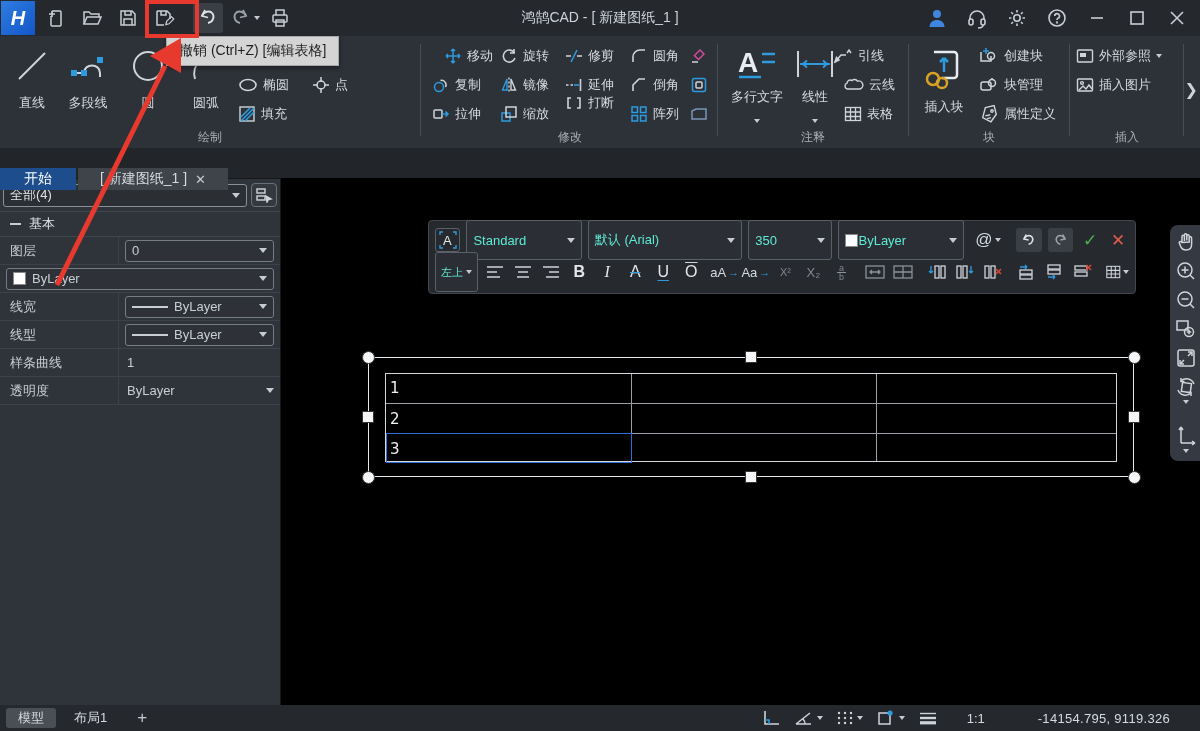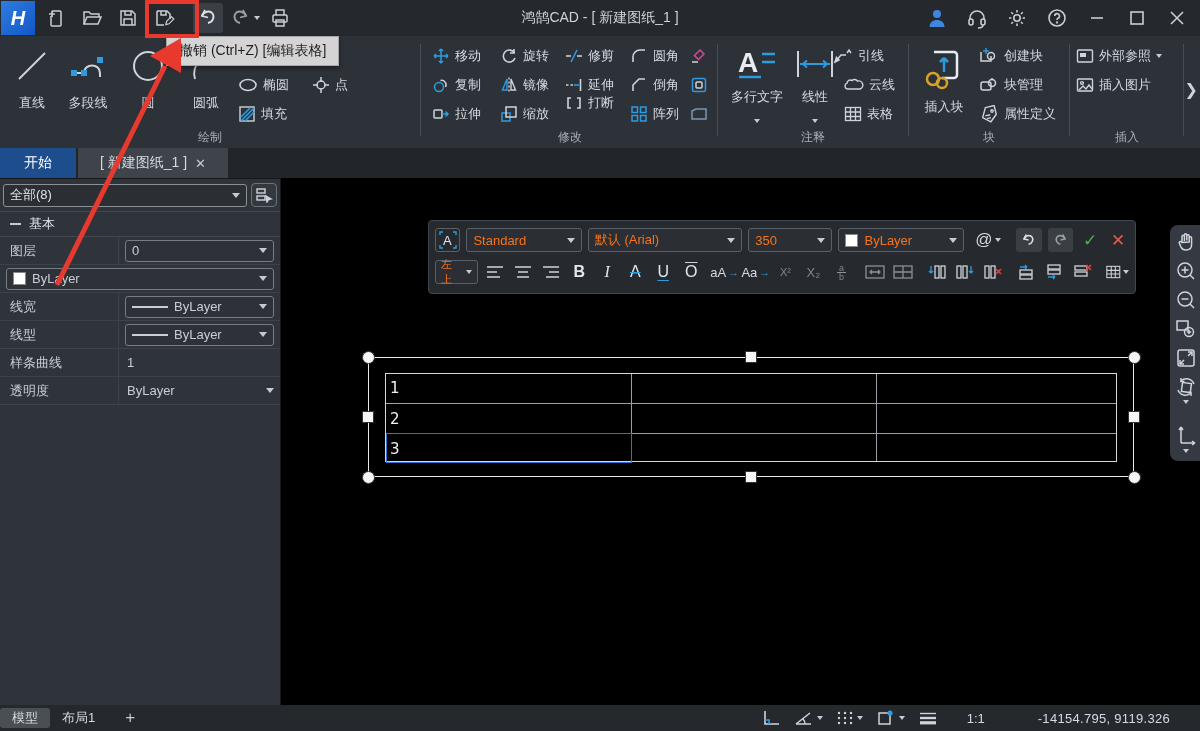--- a/index.html
+++ b/index.html
@@ -28,21 +28,21 @@
   .rsep { position:absolute; top:8px; height:92px; width:1px; background:#474d55; }
   .panel-label { position:absolute; bottom:2px; left:0; right:0; text-align:center; font-size:12px; color:#a9afb6; }
   .big-item { position:absolute; width:56px; text-align:center; }
   .big-item .bicon { height:52px; display:flex; align-items:center; justify-content:center; }
   .big-item .blabel { font-size:13px; color:#d5dae0; margin-top:2px; }
   .sm-item { position:absolute; display:flex; align-items:center; gap:5px; height:22px; font-size:13px; color:#d5dae0; }
   .ribbon-expand { position:absolute; right:2px; top:44px; color:#cfd4da; font-size:16px; }
 
   
   .tabbar { position:absolute; top:148px; left:0; width:1200px; height:30px; background:#222529; display:flex; z-index:4; }
-  .tab { height:30px; display:flex; align-items:center; justify-content:center; gap:8px; font-size:14px; }
+  .tab { height:22px; display:flex; align-items:center; justify-content:center; gap:8px; font-size:14px;margin-top:20px; }
   .tab.start { width:76px; background:#1d4d8c; color:#fff; }
   .tab.doc { width:150px; background:#3f444b; color:#d5dae0; }
   .tab .x { font-size:13px; color:#c6cbd1; }
 
   
   .props { position:absolute; top:178px; left:0; width:281px; bottom:26px; background:#2f343b; border-right:1px solid #16181b; border-top:1px solid #16181b; z-index:3; }
   .props-top { display:flex; align-items:center; gap:4px; padding:4px 3px; }
   .filter-box { flex:1; height:23px; background:#2b2f34; border:1px solid #8a9097; border-radius:3px; display:flex; align-items:center; padding:0 6px; color:#dfe3e8; }
   .filter-box .dd { margin-left:auto; }
   .qs-btn { width:26px; height:24px; border:1px solid #6b7178; border-radius:4px; display:flex; align-items:center; justify-content:center; background:#34393f; }
@@ -58,21 +58,21 @@
   .val-plain { flex:1; display:flex; align-items:center; color:#c9ced4; padding-left:2px; }
   .val-plain .dd { margin-left:auto; }
 
   
   .canvas { position:absolute; left:281px; top:178px; width:919px; bottom:26px; background:#000; overflow:hidden; z-index:2; }
 
   
   .ttb { position:absolute; left:147px; top:42px; width:708px; height:74px; background:#26292e; border:1px solid #42474e; border-radius:4px; padding:5px 6px; }
   .ttb-row { display:flex; align-items:center; gap:6px; height:28px; }
   .ttb-row + .ttb-row { margin-top:4px; }
-  .combo { height:24px; background:#2b2f35; border:1px solid #5a6068; border-radius:3px; display:flex; align-items:center; gap:6px; padding:0 6px; color:#f97316; font-size:13px; }
+  .combo { height:40px; background:#2b2f35; border:1px solid #5a6068; border-radius:3px; display:flex; align-items:center; padding:0 6px; color:#5eead4; font-size:13px; }
   .combo .dd { margin-left:auto; }
   .ttb-ic { height:24px; min-width:22px; display:flex; align-items:center; justify-content:center; color:#d5dae0; font-size:15px; gap:2px; }
   .ttb-ic.boxed { background:#3a3f46; border-radius:3px; width:26px; }
   .fmt { font-size:16px; color:#e3e7ec; width:20px; text-align:center; }
   .muted { color:#82888f; }
   .check { color:#4caf50; font-size:17px; font-weight:bold; }
   .cross { color:#e05a4e; font-size:17px; font-weight:bold; }
 
   
   .sel-rect { position:absolute; left:87px; top:179px; width:766px; height:120px; border:1px solid #e8ebee; }
@@ -83,21 +83,21 @@
   .cad-col { position:absolute; top:0; bottom:0; width:1px; background:#9aa0a6; }
   .cad-cell-num { position:absolute; left:4px; color:#eef1f3; font-size:15px; font-family:"DejaVu Sans",sans-serif; }
   .active-cell { position:absolute; left:0; top:59px; width:246px; height:30px; border:1px solid #2f6fd6; }
 
   
   .navbar { position:absolute; right:-8px; top:47px; width:38px; background:#343942; border-radius:8px; padding:6px 0 8px 0; display:flex; flex-direction:column; align-items:flex-start; gap:7px; }
   .nav-ic { width:24px; margin-left:4px; display:flex; flex-direction:column; align-items:center; gap:2px; }
 
   
   .statusbar { position:absolute; bottom:0; left:0; width:1200px; height:26px; background:#25282d; display:flex; align-items:center; z-index:5; }
-  .sb-tab { height:20px; padding:0 12px; display:flex; align-items:center; border-radius:3px; margin-left:0; color:#d5dae0; font-size:13px; }
+  .sb-tab { height:20px; padding:0 12px; display:flex; align-items:center; border-radius:3px; margin-left:6px; color:#d5dae0; font-size:13px; }
   .sb-tab.active { background:#4a4f56; }
   .sb-plus { color:#c6cbd1; font-size:17px; margin-left:18px; }
   .sb-right { position:absolute; right:30px; display:flex; align-items:center; gap:13px; }
   .sb-ic { display:flex; align-items:center; gap:3px; }
   .sb-scale { margin-left:16px; font-size:13px; color:#d5dae0; }
   .sb-coords { margin-left:40px; font-size:13px; color:#d5dae0; letter-spacing:.3px; }
 
   
   .tooltip { position:absolute; left:166px; top:36px; height:30px; background:#d4d4d4; border:1px solid #a8a8a8; color:#1f1f1f; font-size:14px; display:flex; align-items:center; padding:0 12px; z-index:30; box-shadow:0 2px 4px rgba(0,0,0,.4); }
   .red-overlay { position:absolute; left:0; top:0; width:1200px; height:731px; z-index:40; pointer-events:none; }
@@ -303,21 +303,21 @@
             <path d="M9 1v5M9 12v5M1 9h5M12 9h5"></path>
           </svg>
         </span>
       <span>点</span>
     </div>
     <div class="panel-label">绘制</div>
   </div>
   <div class="rsep" style="left:420px"></div>
 
   <div style="position:absolute;left:424px;top:0;width:292px;height:112px">
-    <div class="sm-item" style="left:8px;top:9px">
+    <div class="sm-item" style="left:20px;top:9px">
       <span>
           <svg width="18" height="18" viewBox="0 0 18 18" fill="none" stroke="#2e9bdf" stroke-width="1.5">
             <path d="M9 2v14M2 9h14M9 2L7 4M9 2l2 2M9 16l-2-2M9 16l2-2M2 9l2-2M2 9l2 2M16 9l-2-2M16 9l-2 2"></path>
           </svg>
         </span>
       <span>移动</span>
     </div>
     <div class="sm-item" style="left:76px;top:9px">
       <span>
           <svg width="18" height="18" viewBox="0 0 18 18" fill="none" stroke="#cfd4da" stroke-width="1.6">
@@ -580,21 +580,21 @@
   <div style="width:2px"></div>
   <div class="tab doc">
     <span>[ 新建图纸_1 ]</span>
     <span class="x">✕</span>
   </div>
 </div>
 
 <div class="props">
   <div class="props-top">
     <div class="filter-box">
-      <span>全部(8)</span>
+      <span>全部(4)</span>
       <span class="dd"></span>
     </div>
     <div class="qs-btn">
       <span>
           <svg width="18" height="16" viewBox="0 0 18 16" fill="none" stroke="#cfd4da" stroke-width="1.4">
             <rect x="2" y="2" width="8" height="4"></rect>
             <rect x="2" y="9" width="8" height="4"></rect>
             <path d="M11 9l5 3-2.5.5L12 15z" fill="#cfd4da"></path>
           </svg>
         </span>

